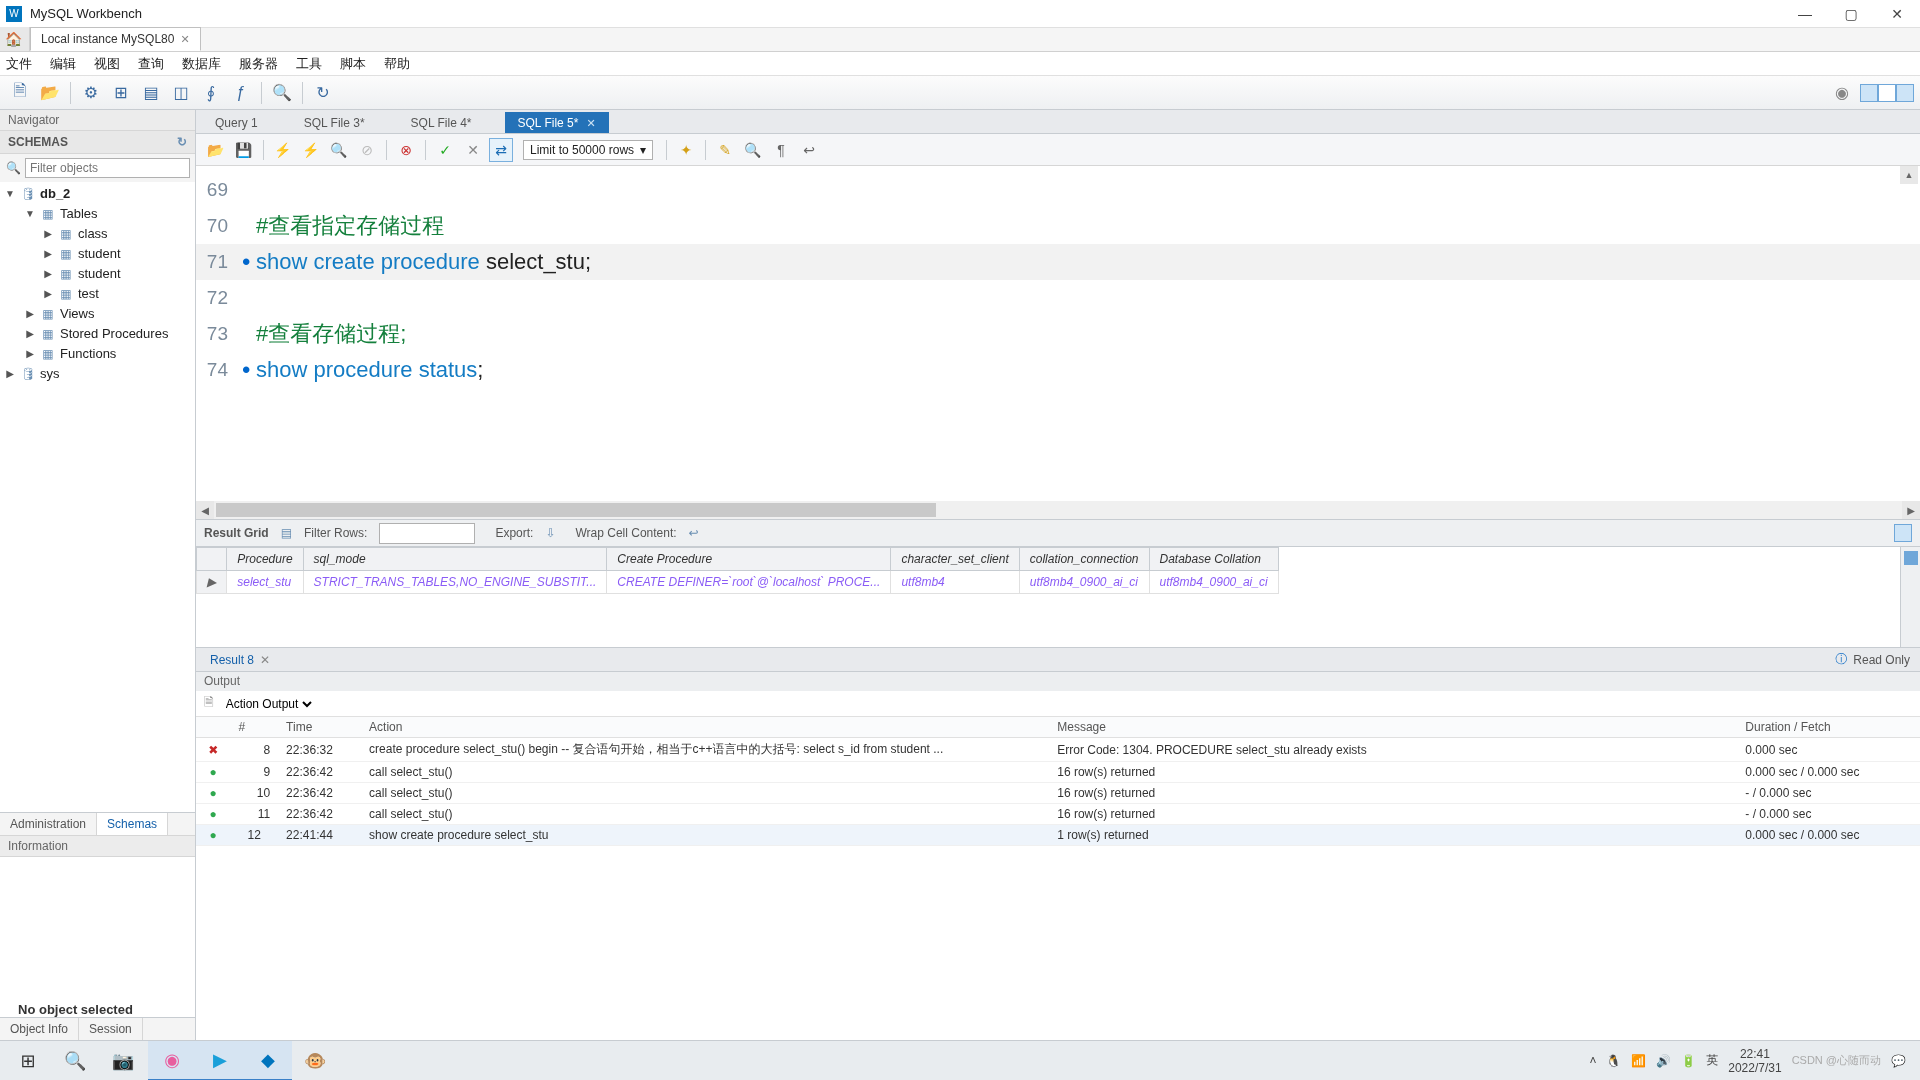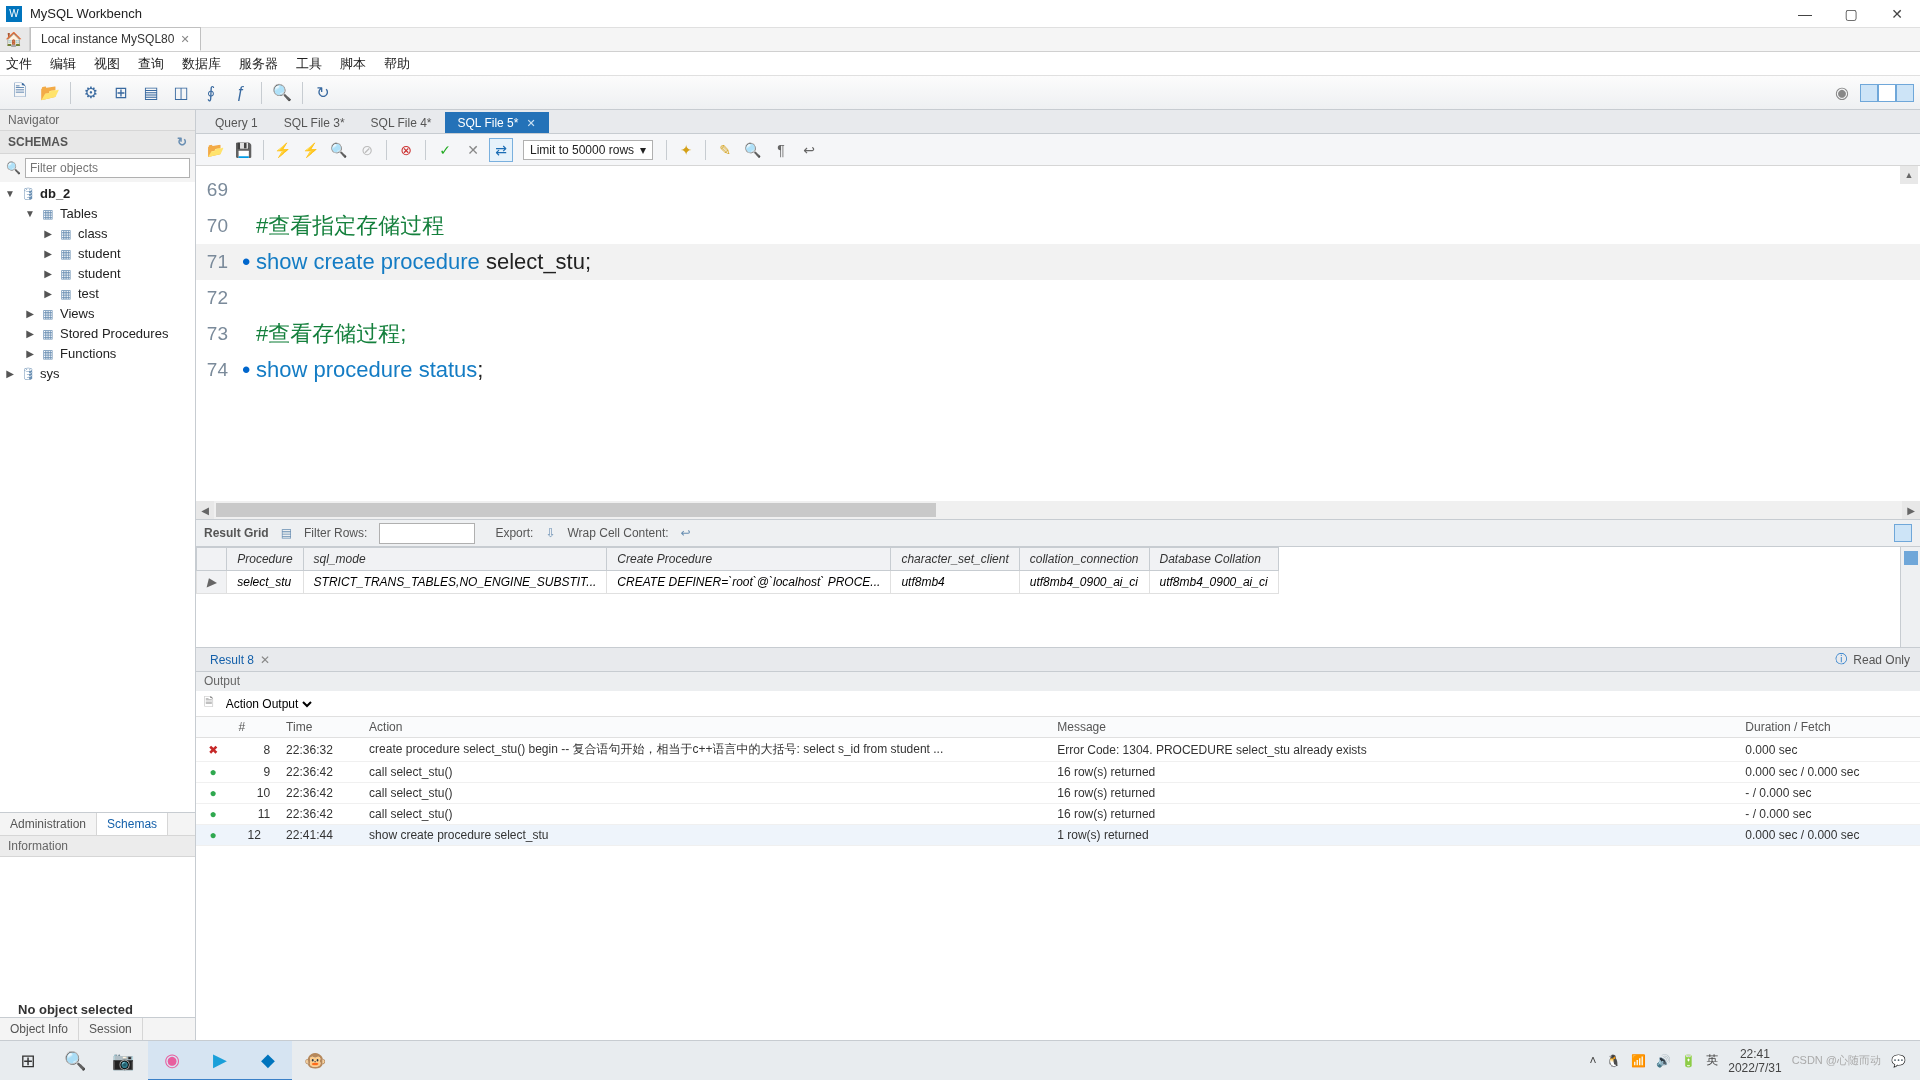--- a/index.html
+++ b/index.html
@@ -53,21 +53,21 @@
 .nav-tabs{ display:flex; border-top:1px solid #c7ccd1; }
 .nav-tabs div{ padding:4px 10px; font-size:12px; color:#555; border-right:1px solid #d6d6d6; }
 .nav-tabs .active{ color:#1460aa; background:#fff; }
 .info-title{ padding:3px 8px; font-size:12px; color:#666; background:#ececec; border-top:1px solid #d6d6d6; border-bottom:1px solid #d6d6d6; }
 .info-body{ flex:0 0 160px; background:#fff; display:flex; align-items:flex-end; padding:20px 0 0 18px; font-size:13px; font-weight:bold; color:#333; }
 .bottom-tabs{ display:flex; border-top:1px solid #c7ccd1; }
 .bottom-tabs div{ padding:4px 10px; font-size:12px; color:#555; border-right:1px solid #d6d6d6; }
 
 
 .editor-area{ flex:1; display:flex; flex-direction:column; min-width:0; }
-.file-tabs{ height:24px; background:#e8eaed; display:flex; align-items:flex-end; padding-left:6px; border-bottom:1px solid #c7ccd1; }
+.file-tabs{ height:24px; background:#e8eaed; display:flex; align-items:flex-end; padding-left:6px; border-bottom:1px solid #c7ccd1;gap:20px; }
 .file-tab{ padding:3px 12px; font-size:12px; color:#555; background:#e8eaed; border:1px solid transparent; border-bottom:none; }
 .file-tab.active{ background:#2472b8; color:#fff; display:flex; gap:8px; align-items:center; }
 .file-tab.active .close{ color:#cfe3f4; font-size:11px; }
 .ed-toolbar{ height:32px; background:#f5f6f8; border-bottom:1px solid #d6d6d6; display:flex; align-items:center; padding:0 8px; gap:4px; }
 .ed-toolbar .tb{ width:24px; height:24px; display:flex; align-items:center; justify-content:center; color:#666; font-size:14px; }
 .ed-toolbar .tb.lightning{ color:#d4a017; }
 .ed-toolbar .limit-box{ display:flex; align-items:center; border:1px solid #b0b0b0; background:#fff; padding:2px 6px; font-size:12px; gap:6px; margin:0 6px; }
 .ed-toolbar .sep{ width:1px; height:20px; background:#c7ccd1; margin:0 3px; }
 
 .code{ flex:1; background:#fff; overflow:auto; font-family:Consolas,monospace; font-size:22px; padding:6px 0; position:relative; }
@@ -87,21 +87,21 @@
 .h-scroll .thumb{ width:720px; height:14px; background:#c9c9c9; margin-left:2px; }
 
 
 .result-bar{ height:28px; background:#eef0f2; border-top:1px solid #c7ccd1; border-bottom:1px solid #c7ccd1; display:flex; align-items:center; padding:0 8px; gap:12px; font-size:12px; color:#555; }
 .result-bar .label{ font-weight:bold; }
 .result-bar input{ border:1px solid #b0b0b0; padding:2px 4px; width:96px; }
 .result-bar .ic{ color:#6a8fb3; }
 .grid{ flex:0 0 100px; background:#fff; overflow:hidden; position:relative;font-style:italic; }
 .grid table{ border-collapse:collapse; width:auto; font-size:12px; }
 .grid th{ background:#f1f2f4; border:1px solid #c7ccd1; padding:4px 10px; text-align:left; font-weight:normal; color:#333; }
-.grid td{ border:1px solid #e0e0e0; padding:4px 10px; color:#000000; white-space:nowrap; }
+.grid td{ border:1px solid #e0e0e0; padding:4px 10px; color:#8b5cf6; white-space:nowrap; }
 .grid .row-ind{ width:18px; background:#f1f2f4; text-align:center; color:#666; }
 .grid-side{ position:absolute; right:0; top:0; width:20px; height:100%; background:#eef0f2; border-left:1px solid #c7ccd1; display:flex; flex-direction:column; align-items:center; padding-top:4px; }
 .grid-side .sq{ width:14px; height:14px; background:#6fa7d9; margin-bottom:4px; }
 
 .result-tabs{ height:24px; border-top:1px solid #c7ccd1; display:flex; align-items:center; padding-left:6px; background:#e8eaed; }
 .result-tabs .rt{ padding:3px 8px; font-size:12px; color:#1460aa; display:flex; gap:6px; }
 .result-tabs .rt .close{ color:#888; }
 .result-tabs .ro{ margin-left:auto; padding-right:10px; color:#555; display:flex; gap:6px; align-items:center; }
 .result-tabs .ro .ic{ color:#1a73c7; font-size:12px; }
 
@@ -340,21 +340,21 @@
       <div class="right" style="margin-left:auto;">▶</div>
     </div>
 
     <div class="result-bar">
       <span class="label">Result Grid</span>
       <span class="ic">▤</span>
       <span>Filter Rows:</span>
       <input type="text" style="">
       <span style="margin-left:8px;">Export:</span>
       <span class="ic">⇩</span>
-      <span style="margin-left:0;">Wrap Cell Content:</span>
+      <span style="margin-left:8px;">Wrap Cell Content:</span>
       <span class="ic">↩</span>
       <div style="margin-left:auto;" class="panel-switch">
           <div></div>
         </div>
     </div>
 
     <div class="grid">
       <table id="grid-table">
           <tbody>
             <tr>

